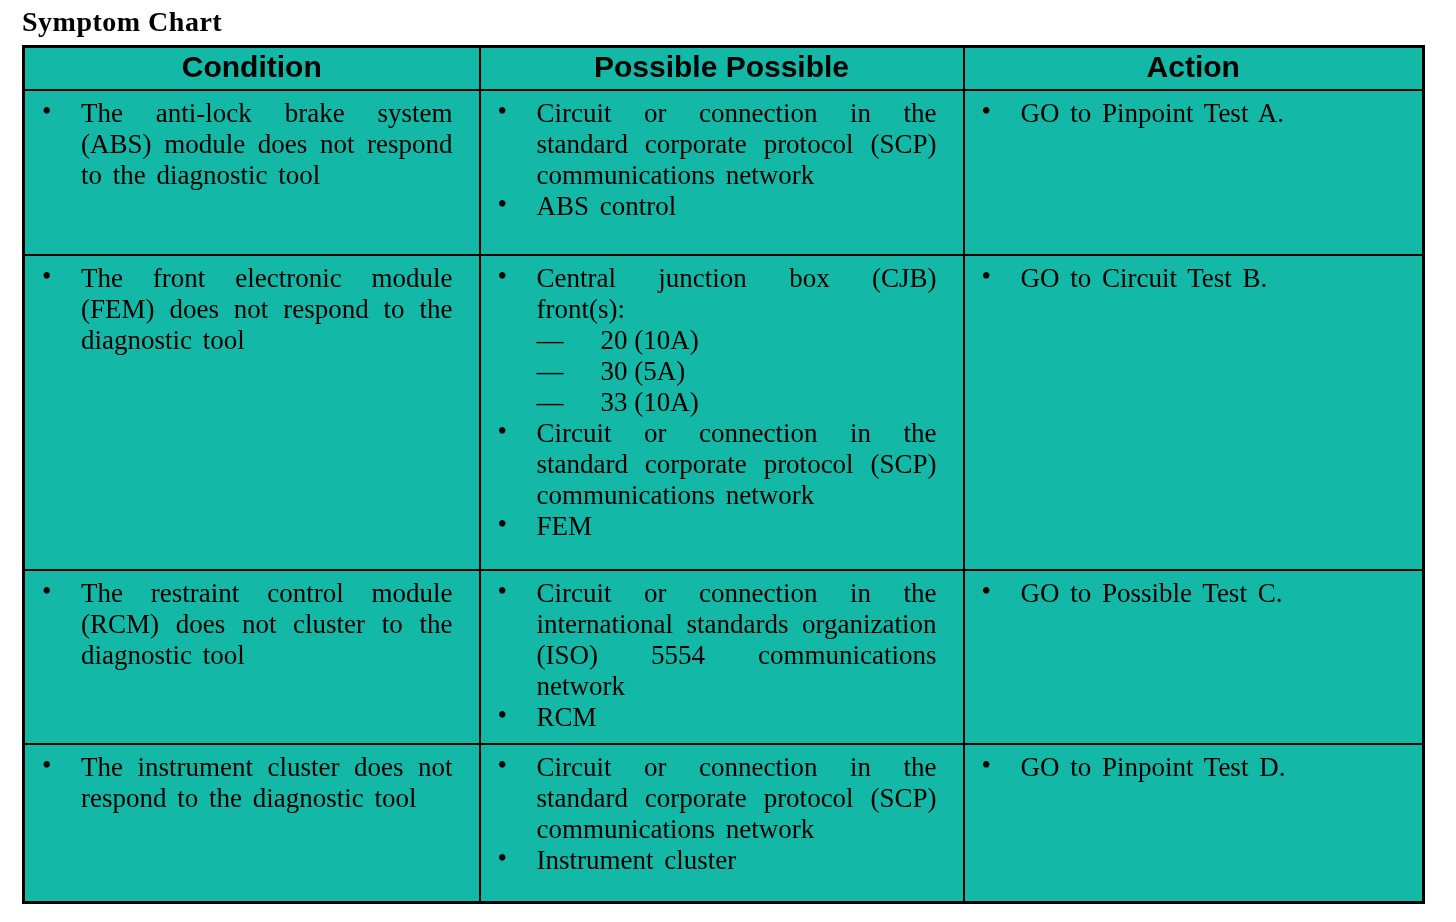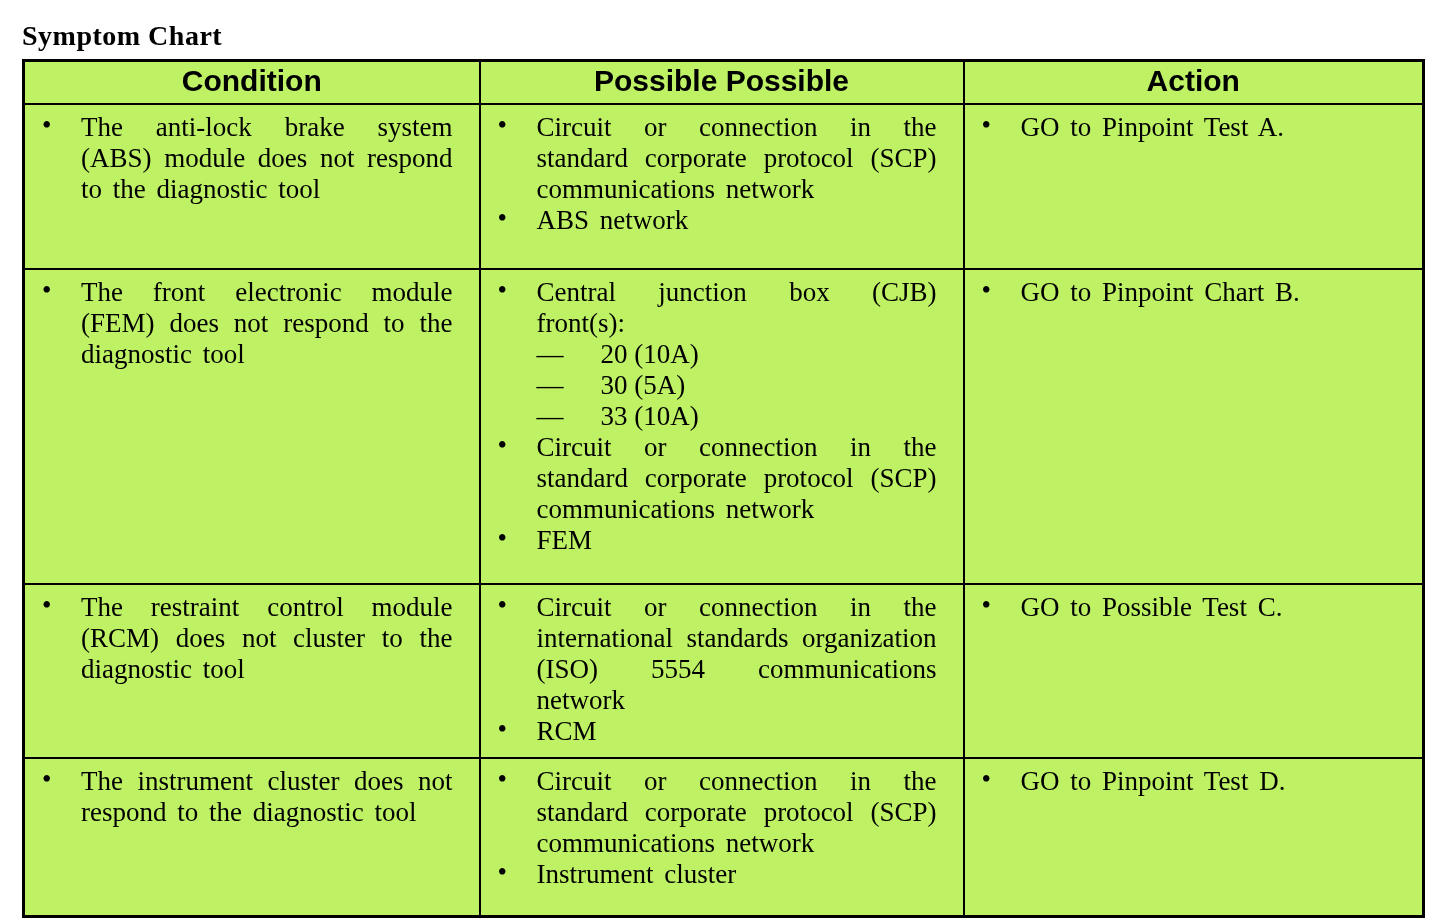--- a/index.html
+++ b/index.html
@@ -7,35 +7,35 @@
     background: #ffffff;
     width: 1456px;
     height: 922px;
     overflow: hidden;
     font-family: "Liberation Serif", serif;
     color: #000000;
   }
   .page {
     width: 1456px;
     height: 922px;
-    padding: 20px 22px 0 22px;
+    padding: 6px 22px 0 22px;
     background: #ffffff;
   }
   .title {
     font-family: "Liberation Serif", serif;
     font-weight: bold;
     font-size: 28px;
     letter-spacing: 0.5px;
     margin-bottom: 7px;
   }
   table.symptom-table {
     border-collapse: collapse;
     table-layout: fixed;
     width: 1400px;
-    background: #bef264;
+    background: #14b8a6;
   }
   table.symptom-table th,
   table.symptom-table td {
     border: 2px solid #000000;
     vertical-align: top;
   }
   table.symptom-table {
     border: 3px solid #000000;
   }
   th.col-header {
@@ -116,21 +116,21 @@
             </ul>
           </td>
           <td class="cell">
             <ul class="bullets">
               <li class="bullet-item">
                 <span class="bullet-glyph">•</span>
                 <span class="bullet-text">Circuit or connection in the standard corporate protocol (SCP) communications network</span>
               </li>
               <li class="bullet-item">
                 <span class="bullet-glyph">•</span>
-                <span class="bullet-text">ABS network</span>
+                <span class="bullet-text">ABS control</span>
               </li>
             </ul>
           </td>
           <td class="cell">
             <ul class="bullets">
               <li class="bullet-item">
                 <span class="bullet-glyph">•</span>
                 <span class="bullet-text">GO to Pinpoint Test A.</span>
               </li>
             </ul>
@@ -170,21 +170,21 @@
               <li class="bullet-item">
                 <span class="bullet-glyph">•</span>
                 <span class="bullet-text">FEM</span>
               </li>
             </ul>
           </td>
           <td class="cell">
             <ul class="bullets">
               <li class="bullet-item">
                 <span class="bullet-glyph">•</span>
-                <span class="bullet-text">GO to Pinpoint Chart B.</span>
+                <span class="bullet-text">GO to Circuit Test B.</span>
               </li>
             </ul>
           </td>
         </tr>
         <tr>
           <td class="cell">
             <ul class="bullets">
               <li class="bullet-item">
                 <span class="bullet-glyph">•</span>
                 <span class="bullet-text">The restraint control module (RCM) does not cluster to the diagnostic tool</span>

